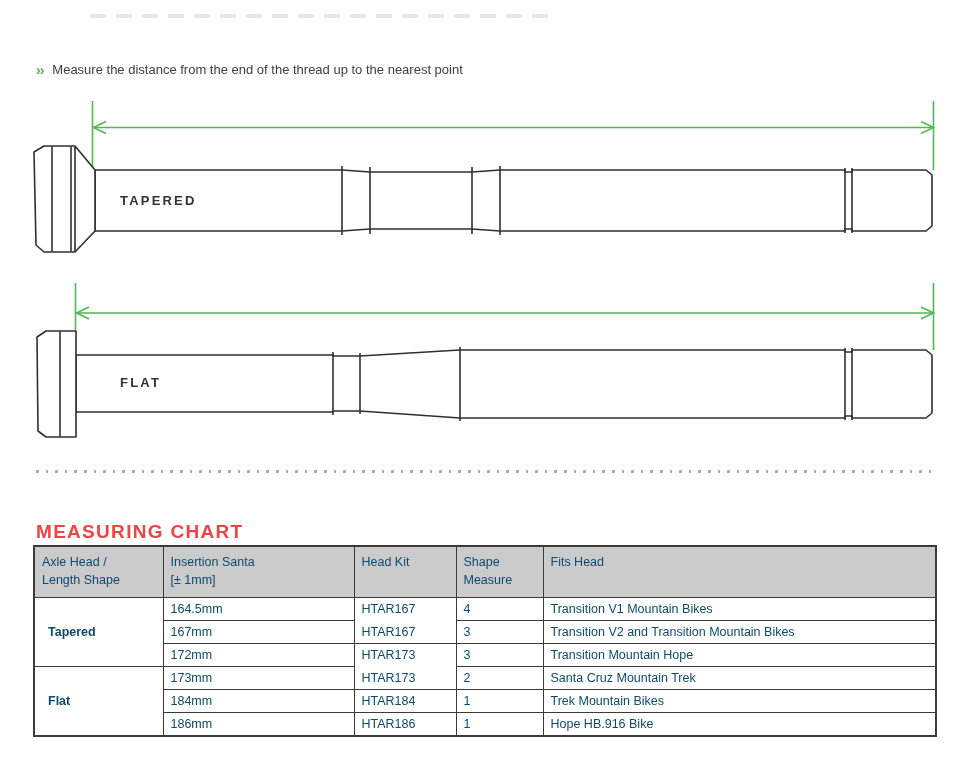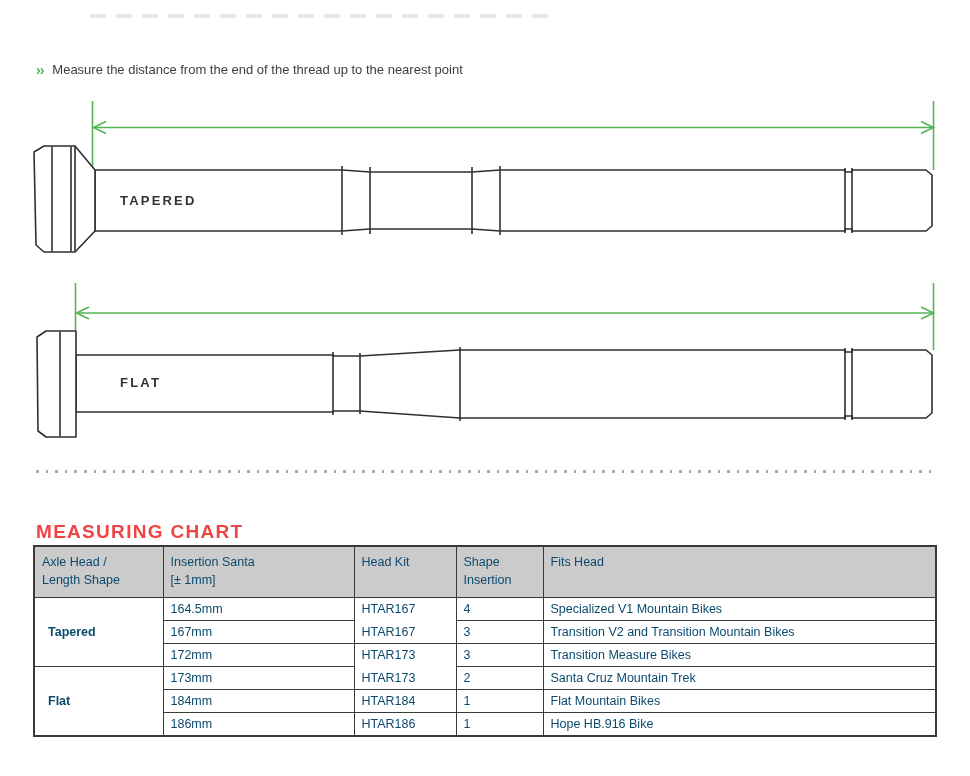--- a/index.html
+++ b/index.html
@@ -120,59 +120,59 @@
           </th>
           <th>
             <span class="hline">Insertion Santa</span>
             <span class="hline">[± 1mm]</span>
           </th>
           <th>
             <span class="hline">Head Kit</span>
           </th>
           <th>
             <span class="hline">Shape</span>
-            <span class="hline">Insertion</span>
+            <span class="hline">Measure</span>
           </th>
           <th>
             <span class="hline">Fits Head</span>
           </th>
         </tr>
     </thead>
     <tbody id="chart-body">
         <tr>
           <td rowspan="3" class="shape-cell">Tapered</td>
           <td class="length-cell">164.5mm</td>
           <td class="kit-cell kit-merge-bottom">HTAR167</td>
           <td class="washer-cell">4</td>
-          <td class="fits-cell">Specialized V1 Mountain Bikes</td>
+          <td class="fits-cell">Transition V1 Mountain Bikes</td>
         </tr>
         <tr>
           <td class="length-cell">167mm</td>
           <td class="kit-cell kit-merge-top">HTAR167</td>
           <td class="washer-cell">3</td>
           <td class="fits-cell">Transition V2 and Transition Mountain Bikes</td>
         </tr>
         <tr>
           <td class="length-cell">172mm</td>
           <td class="kit-cell kit-merge-bottom">HTAR173</td>
           <td class="washer-cell">3</td>
-          <td class="fits-cell">Transition Measure Bikes</td>
+          <td class="fits-cell">Transition Mountain Hope</td>
         </tr>
         <tr>
           <td rowspan="3" class="shape-cell">Flat</td>
           <td class="length-cell">173mm</td>
           <td class="kit-cell kit-merge-top">HTAR173</td>
           <td class="washer-cell">2</td>
           <td class="fits-cell">Santa Cruz Mountain Trek</td>
         </tr>
         <tr>
           <td class="length-cell">184mm</td>
           <td class="kit-cell">HTAR184</td>
           <td class="washer-cell">1</td>
-          <td class="fits-cell">Flat Mountain Bikes</td>
+          <td class="fits-cell">Trek Mountain Bikes</td>
         </tr>
         <tr>
           <td class="length-cell">186mm</td>
           <td class="kit-cell">HTAR186</td>
           <td class="washer-cell">1</td>
           <td class="fits-cell">Hope HB.916 Bike</td>
         </tr>
       </tbody>
   </table>
 

